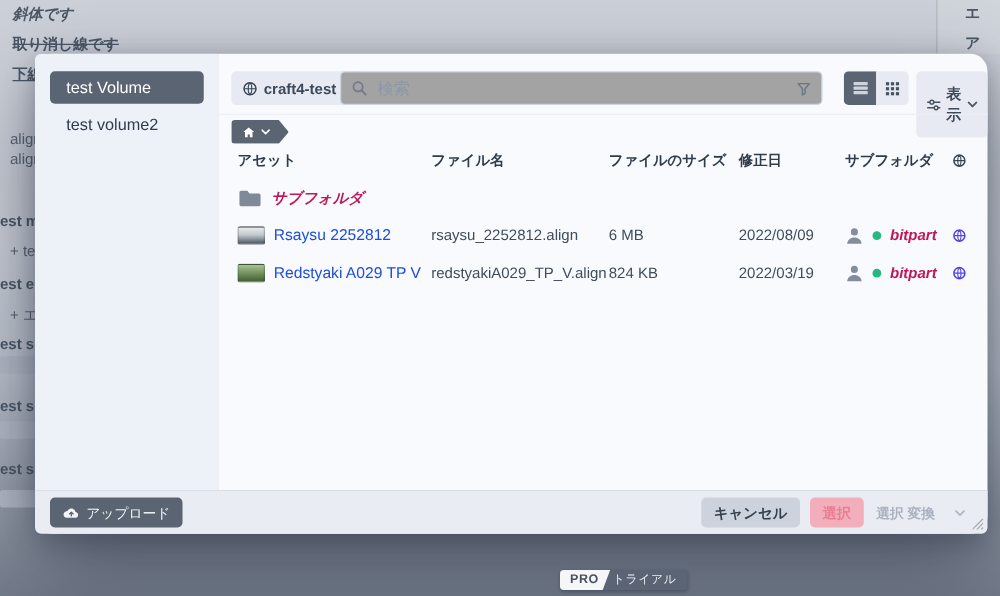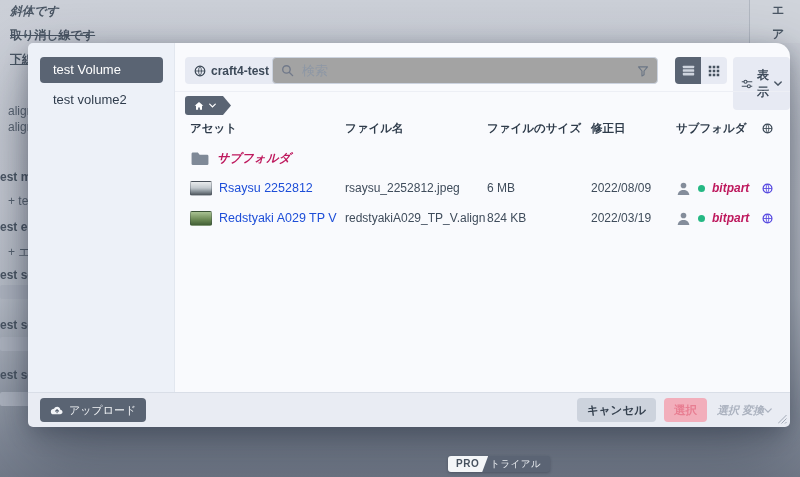--- a/index.html
+++ b/index.html
@@ -61,21 +61,21 @@
   .avatar{color:#848d9b;flex:none;display:flex;}
   .hdr-globe{color:#394654;display:flex;}
   .row-globe{color:#5345e0;display:flex;}
   
   .m-footer{position:absolute;left:0;right:0;bottom:0;height:34px;background:#e9ecf3;border-top:1px solid #d9dee7;border-radius:0 0 5px 5px;}
   .upload-btn{position:absolute;left:12px;top:5px;height:24px;background:#5a6473;color:#f2f4f7;border-radius:4px;font-size:11px;display:flex;align-items:center;gap:6px;padding:0 10px;}
   .f-right{position:absolute;right:16px;top:5px;height:24px;display:flex;align-items:center;gap:8px;}
   .f-btn{height:24px;display:flex;align-items:center;border-radius:4px;font-size:11.5px;font-weight:600;padding:0 10px;}
   .cancel-btn{background:#cdd3dd;color:#35414f;}
   .select-btn{background:#f2aebb;color:#e87e92;}
-  .transform-btn{color:#abb2bf;font-size:11px;font-weight:600;display:flex;align-items:center;gap:0;padding:0 2px;font-style:italic;}
+  .transform-btn{color:#abb2bf;font-size:11px;font-weight:600;display:flex;align-items:center;gap:16px;padding:0 2px;}
   .resize-handle{position:absolute;right:3px;bottom:3px;color:#a2aab7;}
   
   .edition-badge{position:absolute;left:448px;top:456px;height:16px;display:flex;align-items:stretch;background:#5b6474;border-radius:3px;overflow:hidden;box-shadow:0 1px 3px rgba(20,28,40,.3);text-align:center;}
   .ed-pro{background:#f4f6f8;color:#47525f;font-size:10px;font-weight:bold;letter-spacing:.5px;line-height:16px;padding:0 9px 0 8px;clip-path:polygon(0 0,100% 0,calc(100% - 6px) 100%,0 100%);}
   .ed-trial{color:#e9ecf0;font-size:9.5px;line-height:16px;padding:0 9px 0 2px;letter-spacing:.5px;}
   svg{display:block;}
 </style>
 </head>
 <body>
 
@@ -226,21 +226,21 @@
         <div></div>
         <div></div>
         <div></div>
     </div>
 
     <div class="trow tgrid row-a1">
       <div class="cell">
         <span class="thumb thumb-gray"></span>
         <span class="asset-title">Rsaysu 2252812</span>
       </div>
-      <div class="cell">rsaysu_2252812.jpeg</div>
+      <div class="cell">rsaysu_2252812.align</div>
       <div class="cell">6 MB</div>
       <div class="cell">2022/08/09</div>
       <div class="cell">
         <span class="avatar">
           <svg width="15" height="15" viewBox="0 0 16 16">
               <circle cx="8" cy="4.8" r="3" fill="currentColor"></circle>
               <path d="M1.8 15c.3-3.4 2.9-5.4 6.2-5.4s5.9 2 6.2 5.4z" fill="currentColor"></path>
             </svg>
         </span>
         <span class="dot"></span>

